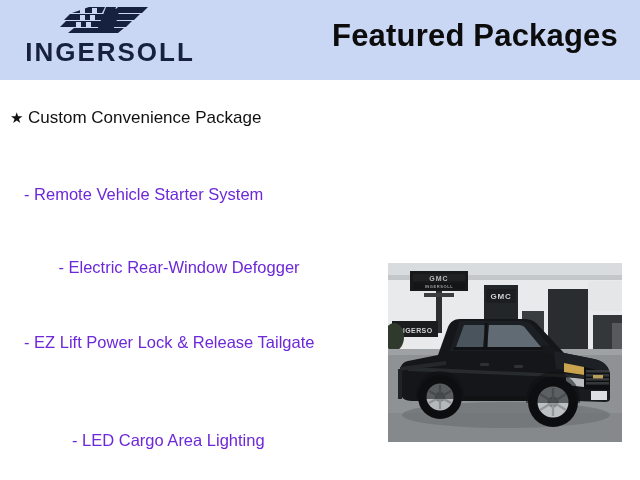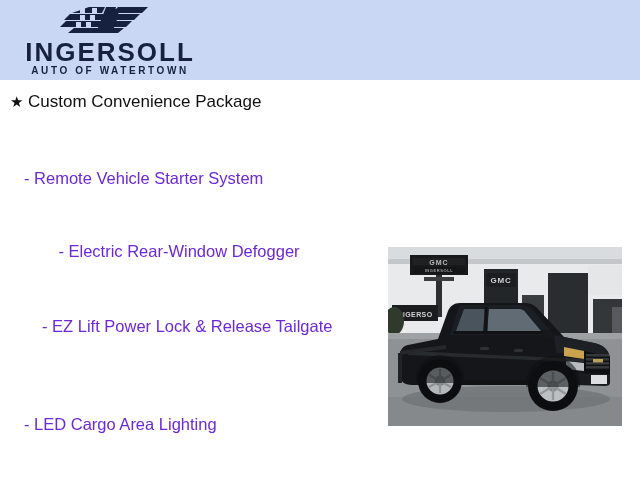--- a/index.html
+++ b/index.html
@@ -80,21 +80,21 @@
     font-weight: 700;
     color: #0c0c0c;
     letter-spacing: 0.2px;
     white-space: nowrap;
   }
 
   
   .content {
     position: absolute;
     left: 0;
-    top: 64px;
+    top: 80px;
     width: 640px;
     height: 292px;
   }
 
   .package-list {
     position: absolute;
     left: 0;
     top: 0;
     width: 360px;
   }
@@ -119,22 +119,22 @@
   .feature {
     position: absolute;
     left: 24px;
     width: 310px;
     font-size: 16.5px;
     line-height: 24px;
     color: #6d28d9;
   }
   .feature-0 { top: 102px; }
   .feature-1 { top: 175px; text-align: center; }
-  .feature-2 { top: 250px; margin-left: 18px; }
-  .feature-3 { top: 348px; }
+  .feature-2 { top: 250px; }
+  .feature-3 { top: 348px; margin-left: 48px; }
 
   
   .vehicle-photo {
     position: absolute;
     left: 388px;
     top: 183px;
     width: 234px;
     height: 179px;
     overflow: hidden;
     background: #5eead4;
@@ -169,23 +169,23 @@
             <rect x="24" y="10" width="5" height="5"></rect>
             <rect x="34" y="10" width="5" height="5"></rect>
             <rect x="20" y="17" width="5" height="5"></rect>
             <rect x="30" y="17" width="5" height="5"></rect>
           </g>
         </svg>
       </div>
 
       <div class="brand-wordmark">INGERSOLL</div>
 
-      <div class="brand-tagline">AUTO OF WATERTOWN</div>
     </div>
 
+    <div class="header-title">Featured Packages</div>
   </div>
 
   <div class="content">
 
     <div class="package-list">
 
       <div class="package-heading">
         <span class="star">★</span><span>Custom Convenience Package</span>
       </div>
 

